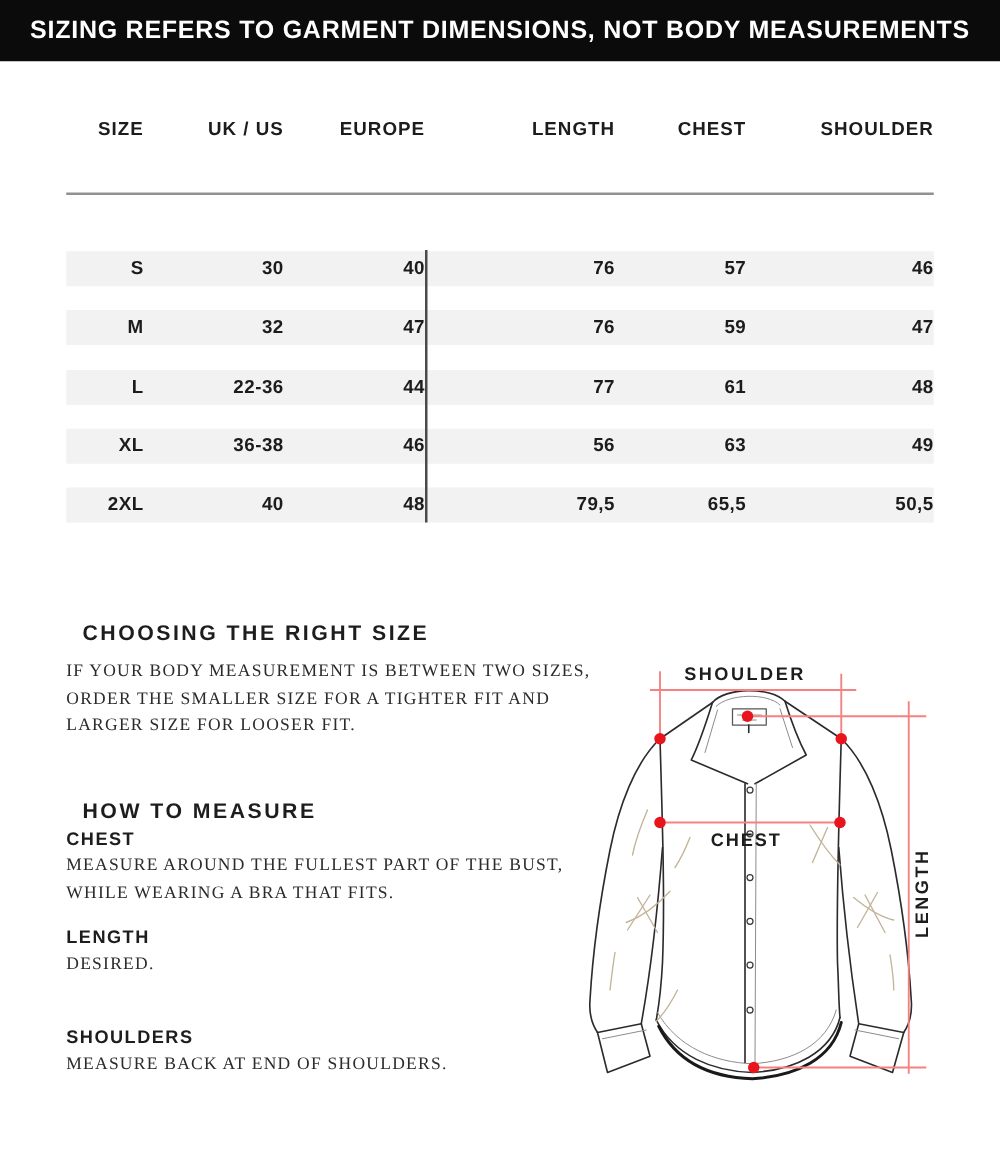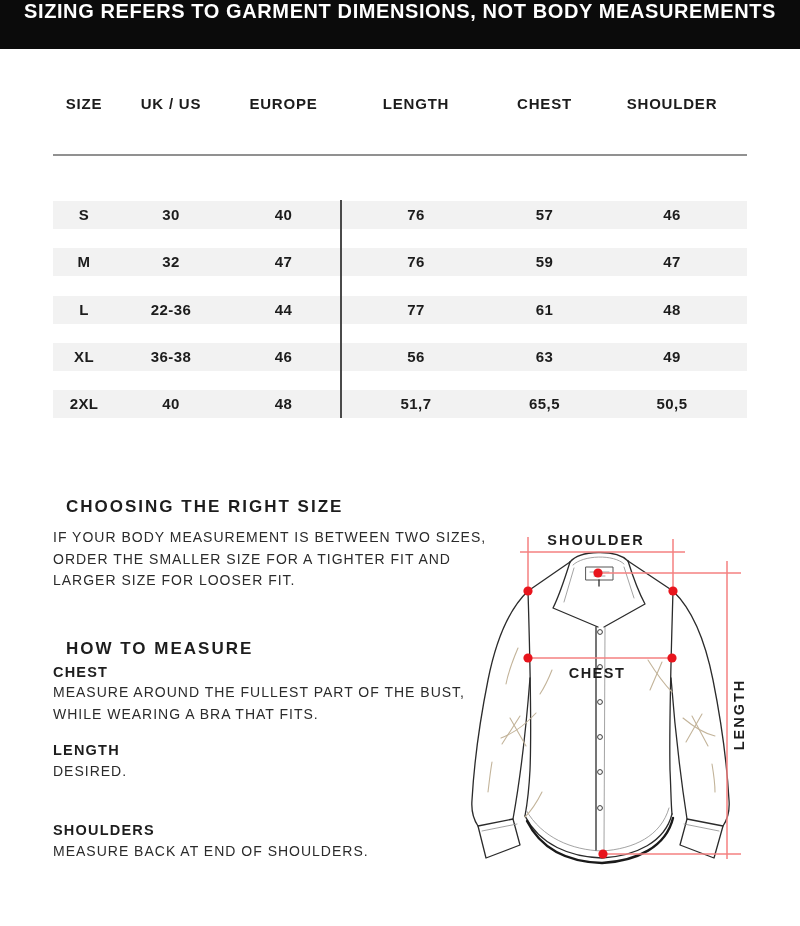--- a/index.html
+++ b/index.html
@@ -1,40 +1,40 @@
 <!DOCTYPE html>
 <html style="--ann-line: #f58181; --ann-dot: #e8151d;"><head>
 <meta charset="utf-8">
 <style>
   html,body{margin:0;padding:0;background:#fff;}
   #page{position:relative;width:800px;height:926px;background:#fff;overflow:hidden;
         font-family:"Liberation Sans","DejaVu Sans",sans-serif;color:#222;}
 
   
   .banner{position:absolute;left:0;top:0;width:800px;height:49px;background:#0b0b0b;
-          display:flex;justify-content:center;}
+          display:flex;align-items:center;justify-content:center;}
   .banner span{color:#fff;font-size:20px;font-weight:bold;letter-spacing:.6px;white-space:nowrap;}
 
   
   .grid6{display:grid;grid-template-columns:62px 112px 113px 152px 105px 150px;width:694px;}
-  .cell{text-align:center;white-space:nowrap;}
+  .cell{text-align:right;white-space:nowrap;}
   .thead{position:absolute;left:53px;top:95px;height:18px;line-height:18px;
          font-size:15px;font-weight:bold;letter-spacing:.8px;color:#1c1c1c;}
   .thead-rule{position:absolute;left:53px;top:154px;width:694px;height:2px;background:#919191;}
   .trow{position:absolute;left:53px;width:694px;height:28px;line-height:28px;background:#f2f2f2;
         font-size:15px;font-weight:600;color:#1c1c1c;letter-spacing:.4px;}
   .row0{top:201px}.row1{top:248px}.row2{top:296px}.row3{top:343px}.row4{top:390px}
   .col-divider{position:absolute;left:340px;top:200px;width:1.5px;height:218px;background:#4a4a4a;}
 
   
   .h-section{position:absolute;left:66px;font-size:17px;font-weight:bold;letter-spacing:2px;
              color:#1d1d1d;white-space:nowrap;}
   .h-choose{top:483px}.h-measure{top:625px}
   .para{position:absolute;left:53px;font-size:14px;letter-spacing:1px;color:#2b2b2b;
-        line-height:21.5px;white-space:nowrap;}
+        line-height:21.5px;white-space:nowrap;font-family:Liberation Serif, serif;}
   .p-choose{top:527px}
   .sub{position:absolute;left:53px;font-size:14.5px;font-weight:bold;letter-spacing:1.2px;
        color:#1d1d1d;white-space:nowrap;}
   .sub-chest{top:664px}.sub-length{top:742px}.sub-shoulders{top:822px}
   .p-chest{top:682px}.p-length{top:761px}.p-shoulders{top:841px}
 
   
   .diagram{position:absolute;left:440px;top:520px;width:360px;height:400px;}
   .diagram svg{position:absolute;left:0;top:0;}
   .diag-label{position:absolute;font-size:14.5px;font-weight:bold;letter-spacing:2px;
@@ -98,21 +98,21 @@
     <div class="cell">36-38</div>
     <div class="cell">46</div>
     <div class="cell">56</div>
     <div class="cell">63</div>
     <div class="cell">49</div>
   </div>
   <div class="trow row4 grid6">
     <div class="cell">2XL</div>
     <div class="cell">40</div>
     <div class="cell">48</div>
-    <div class="cell">51,7</div>
+    <div class="cell">79,5</div>
     <div class="cell">65,5</div>
     <div class="cell">50,5</div>
   </div>
   <div class="col-divider"></div>
 
   <h2 class="h-section h-choose">CHOOSING THE RIGHT SIZE</h2>
   <div class="para p-choose">
     <div>IF YOUR BODY MEASUREMENT IS BETWEEN TWO SIZES,</div>
     <div>ORDER THE SMALLER SIZE FOR A TIGHTER FIT AND</div>
     <div>LARGER SIZE FOR LOOSER FIT.</div>

